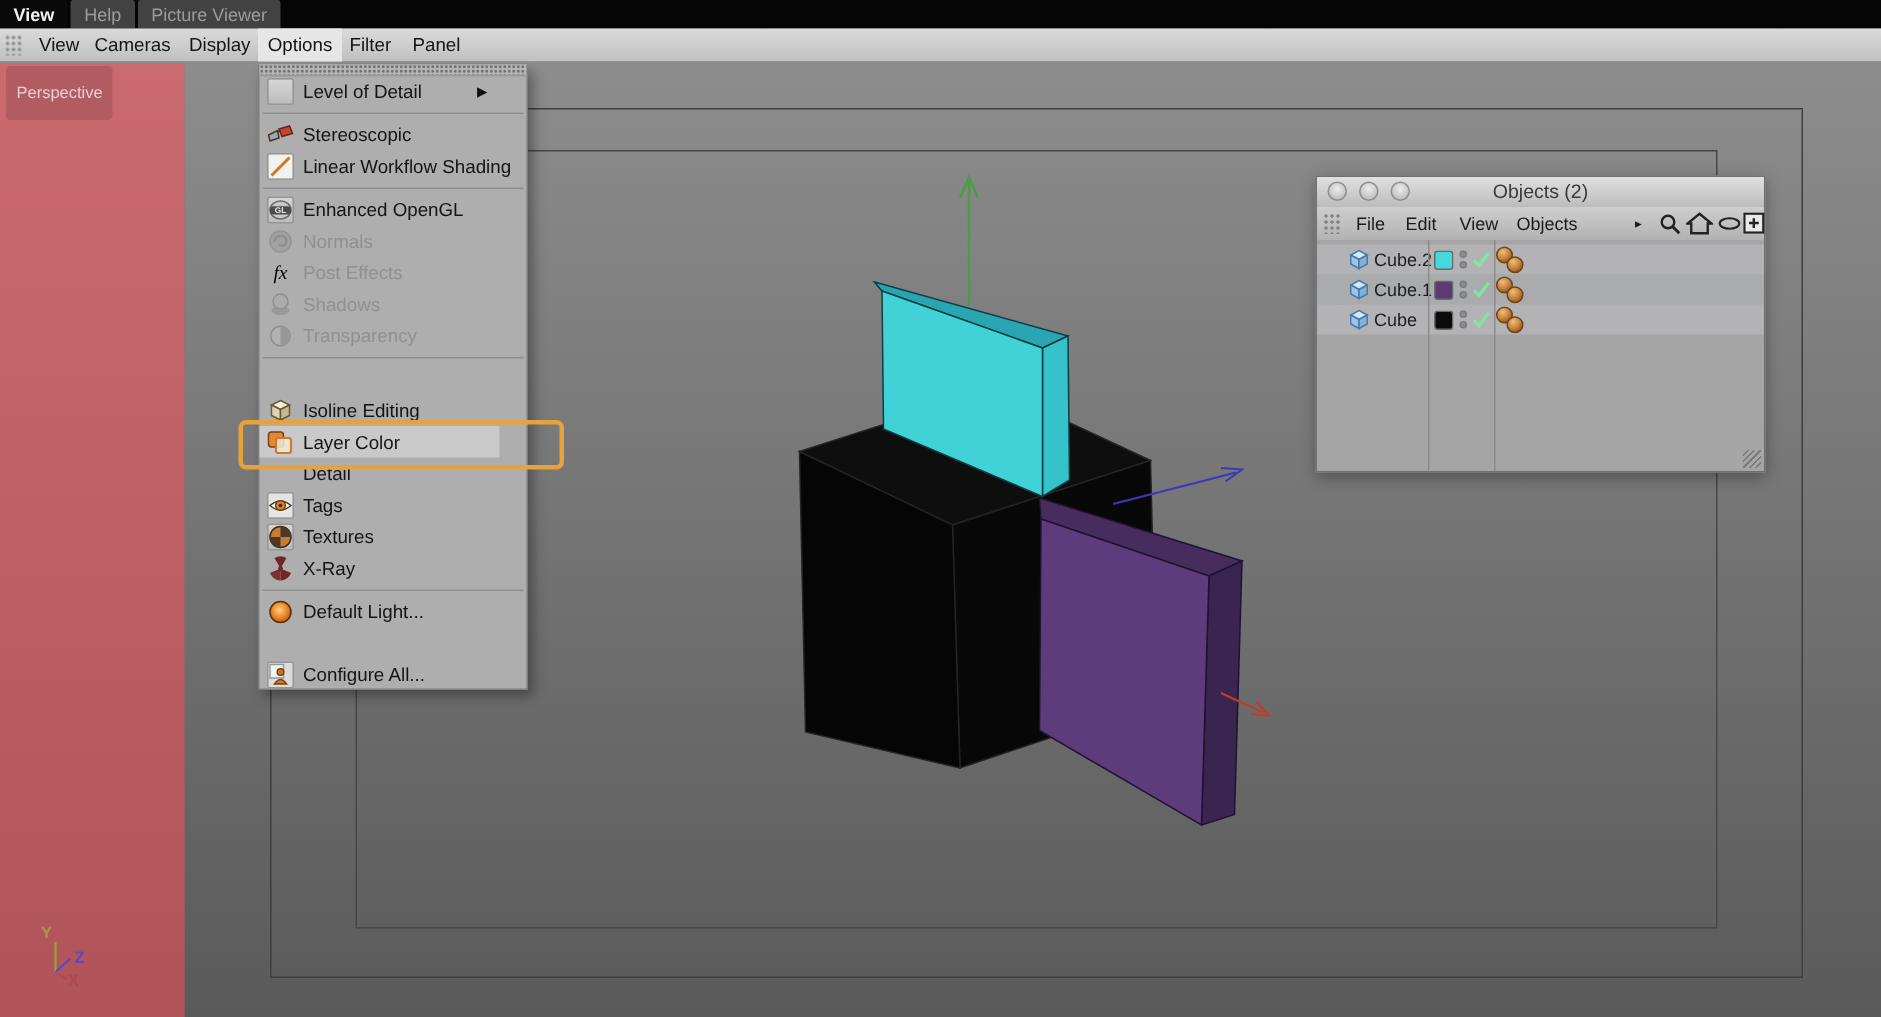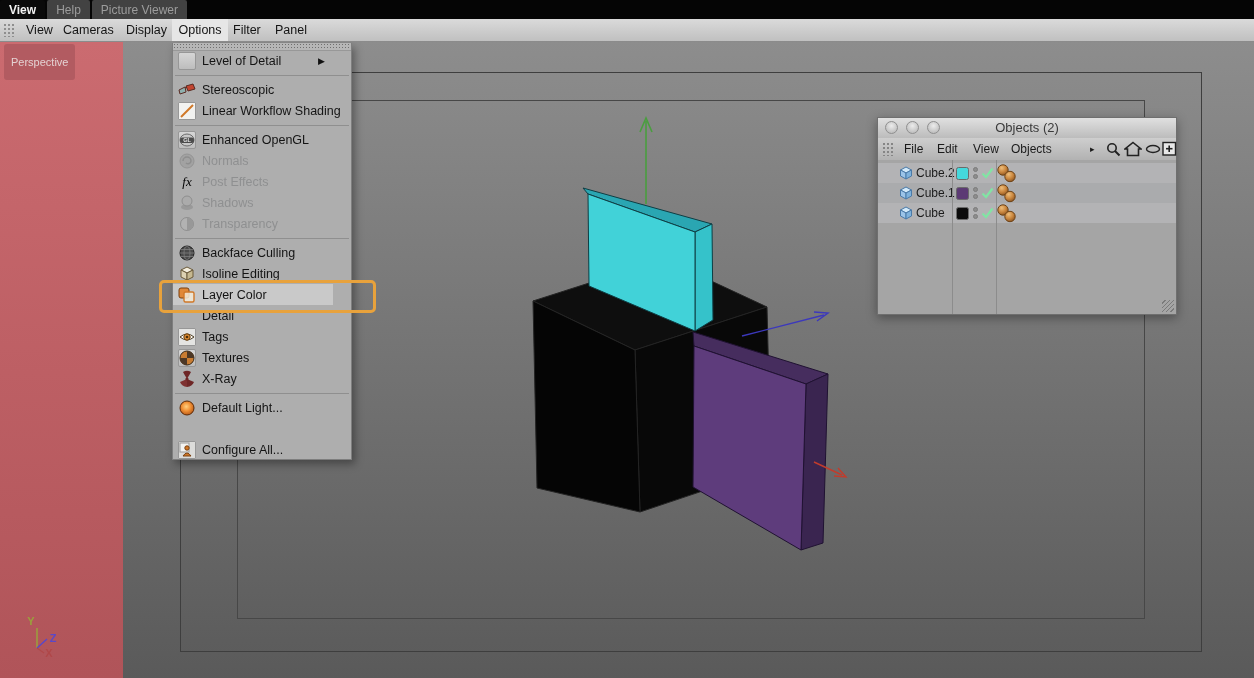--- a/index.html
+++ b/index.html
@@ -233,32 +233,20 @@
     <span class="mic">
       <svg width="18" height="18" viewBox="0 0 18 18">
           <circle cx="9" cy="9" r="6.5" fill="#b2b2b2" stroke="#8e8e8e"></circle>
           <path d="M9,2.5 a6.5,6.5 0 0 1 0,13 z" fill="#989898"></path>
         </svg>
     </span>
     <span class="mil">Transparency</span>
   </div>
   <div class="msep" style="top:195px"></div>
 
-  <div class="mi" style="top:199px">
-    <span class="mic">
-      <svg width="18" height="18" viewBox="0 0 18 18">
-          <circle cx="9" cy="9" r="7" fill="#4a4a4a" stroke="#1e1e1e"></circle>
-          <ellipse cx="9" cy="9" rx="3" ry="7" fill="none" stroke="#7e7e7e" stroke-width=".8"></ellipse>
-          <line x1="2" y1="9" x2="16" y2="9" stroke="#7e7e7e" stroke-width=".8"></line>
-          <line x1="3" y1="5.5" x2="15" y2="5.5" stroke="#7e7e7e" stroke-width=".8"></line>
-          <line x1="3" y1="12.5" x2="15" y2="12.5" stroke="#7e7e7e" stroke-width=".8"></line>
-        </svg>
-    </span>
-    <span class="mil">Backface Culling</span>
-  </div>
   <div class="mi" style="top:220px">
     <span class="mic">
       <svg width="18" height="18" viewBox="0 0 18 18">
           <polygon points="9,2 15,5 9,8 3,5" fill="#f4eedd" stroke="#6a5a3a"></polygon>
           <polygon points="3,5 9,8 9,15 3,12" fill="#ddd2b2" stroke="#6a5a3a"></polygon>
           <polygon points="15,5 9,8 9,15 15,12" fill="#c6b890" stroke="#6a5a3a"></polygon>
         </svg>
     </span>
     <span class="mil">Isoline Editing</span>
   </div>

